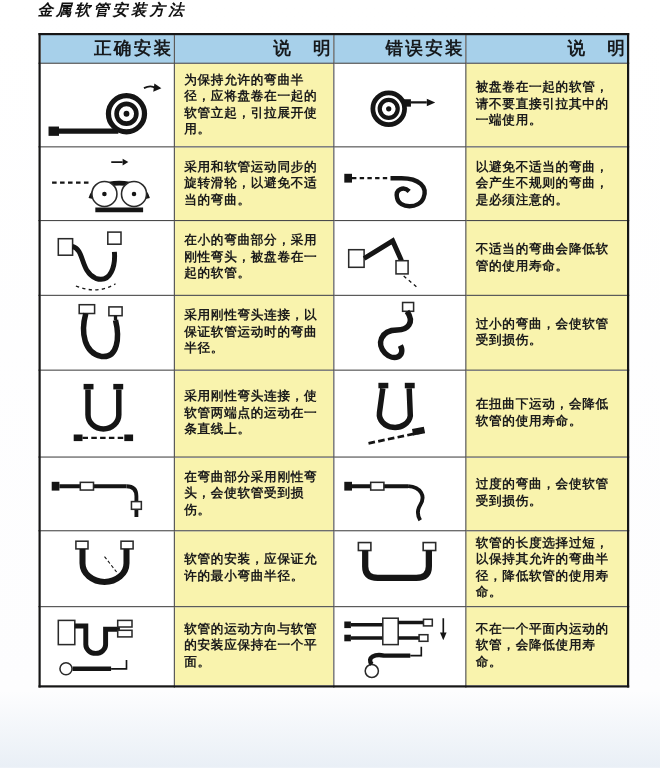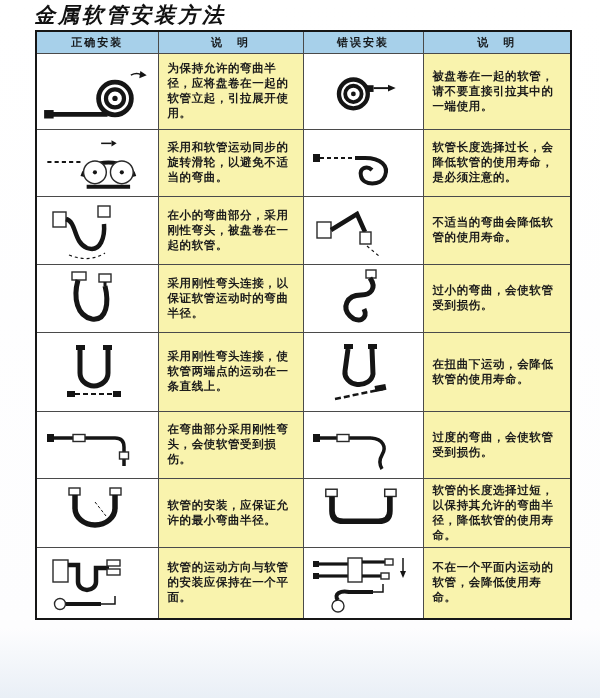--- a/index.html
+++ b/index.html
@@ -10,37 +10,37 @@
   html,body{margin:0;padding:0;}
   body{
     width:600px;height:698px;position:relative;overflow:hidden;
     background:linear-gradient(180deg,#ffffff 0%,#fdfdfe 90%,#e9eff6 100%);
     font-family:"Liberation Sans","DejaVu Sans",sans-serif;
     color:var(--text);
   }
   .page-title{
     position:absolute;left:34px;top:1px;
     font-family:"Liberation Serif","DejaVu Serif",serif;
-    font-size:21px;font-weight:bold;font-style:italic;
+    font-size:14px;font-weight:bold;font-style:italic;
     letter-spacing:3px;color:#111;
   }
   table.hose-table{
     position:absolute;left:35px;top:30px;width:537px;
     border-collapse:collapse;table-layout:fixed;
     border:2px solid var(--outer-border);
     background:#fff;
   }
   .hose-table th,.hose-table td{
     border:1px solid var(--border);
     overflow:hidden;
   }
   .hose-table th{
     background:var(--header-bg);
-    height:22px;font-size:11px;font-weight:bold;color:#16191c;
-    letter-spacing:2px;text-align:center;padding:2px 0;margin-left:28px;
+    height:22px;font-size:16px;font-weight:bold;color:#16191c;
+    letter-spacing:2px;text-align:right;padding:2px 0;margin-left:28px;
   }
   td.img-cell{background:#ffffff;text-align:center;vertical-align:middle;padding:2px;}
   td.desc-cell{
     background:var(--desc-bg);vertical-align:middle;
     font-size:11.5px;font-weight:bold;line-height:15px;
     letter-spacing:0.6px;color:var(--text);
     padding:4px 7px 4px 9px;text-align:left;
   }
   svg{display:block;margin:0 auto;}
   svg .s{stroke:#151515;fill:none;}
@@ -109,21 +109,21 @@
       </svg>
     </td>
     <td class="desc-cell">采用和软管运动同步的旋转滑轮，以避免不适当的弯曲。</td>
     <td class="img-cell">
       <svg width="104" height="60" viewBox="0 0 104 58">
         <rect class="f" x="2" y="20" width="7" height="8"></rect>
         <line class="s" x1="9" y1="24" x2="44" y2="24" stroke-width="2" stroke-dasharray="4 3"></line>
         <path class="s" d="M44,24 H54 C70,24 78,32 74,42 C70,52 52,52 50,42 C48,34 56,31 61,36" stroke-width="4"></path>
       </svg>
     </td>
-    <td class="desc-cell">软管长度选择过长，会降低软管的使用寿命，是必须注意的。</td>
+    <td class="desc-cell">以避免不适当的弯曲，会产生不规则的弯曲，是必须注意的。</td>
   </tr>
 
   <tr style="height:68px">
     <td class="img-cell">
       <svg width="104" height="62" viewBox="0 0 104 60">
         <rect class="w" x="8" y="12" width="13" height="15"></rect>
         <path class="s" d="M21,19 C32,22 28,42 42,48 C56,53 60,36 59,24" stroke-width="4.5"></path>
         <rect class="w" x="53" y="6" width="12" height="11"></rect>
         <path class="s" d="M24,55 Q44,63 60,53" stroke-width="1.2" stroke-dasharray="3 3"></path>
       </svg>

